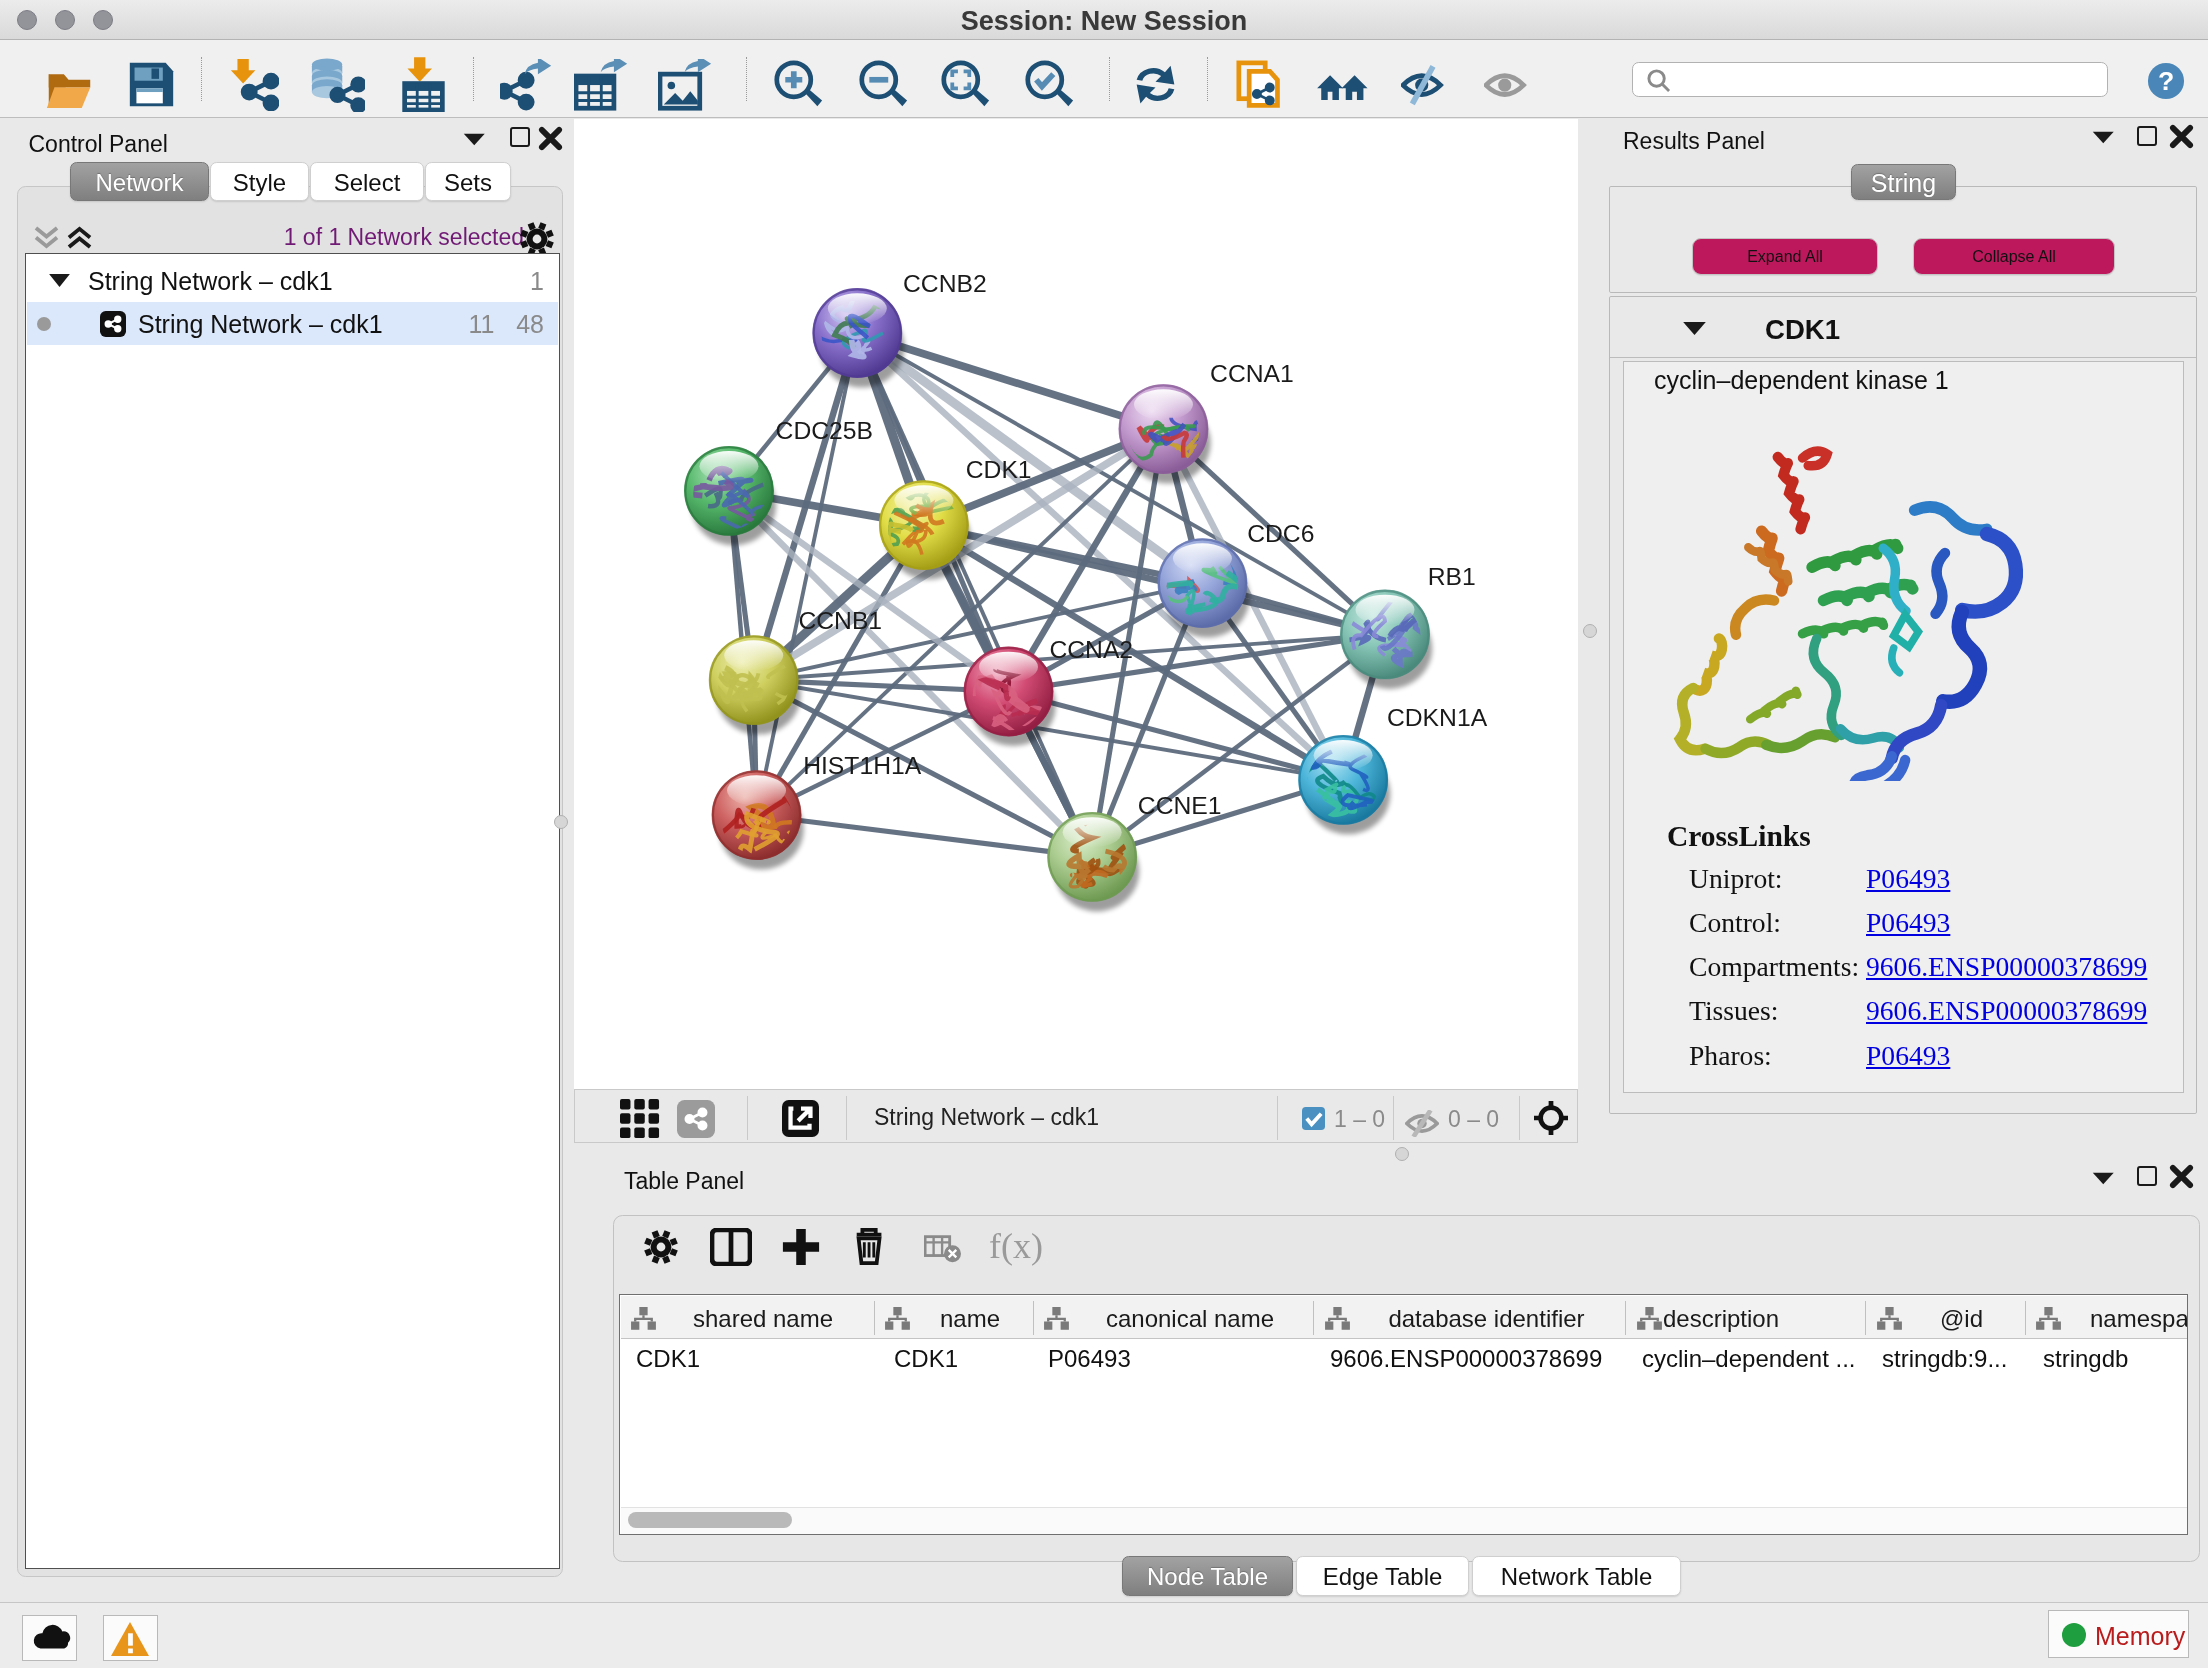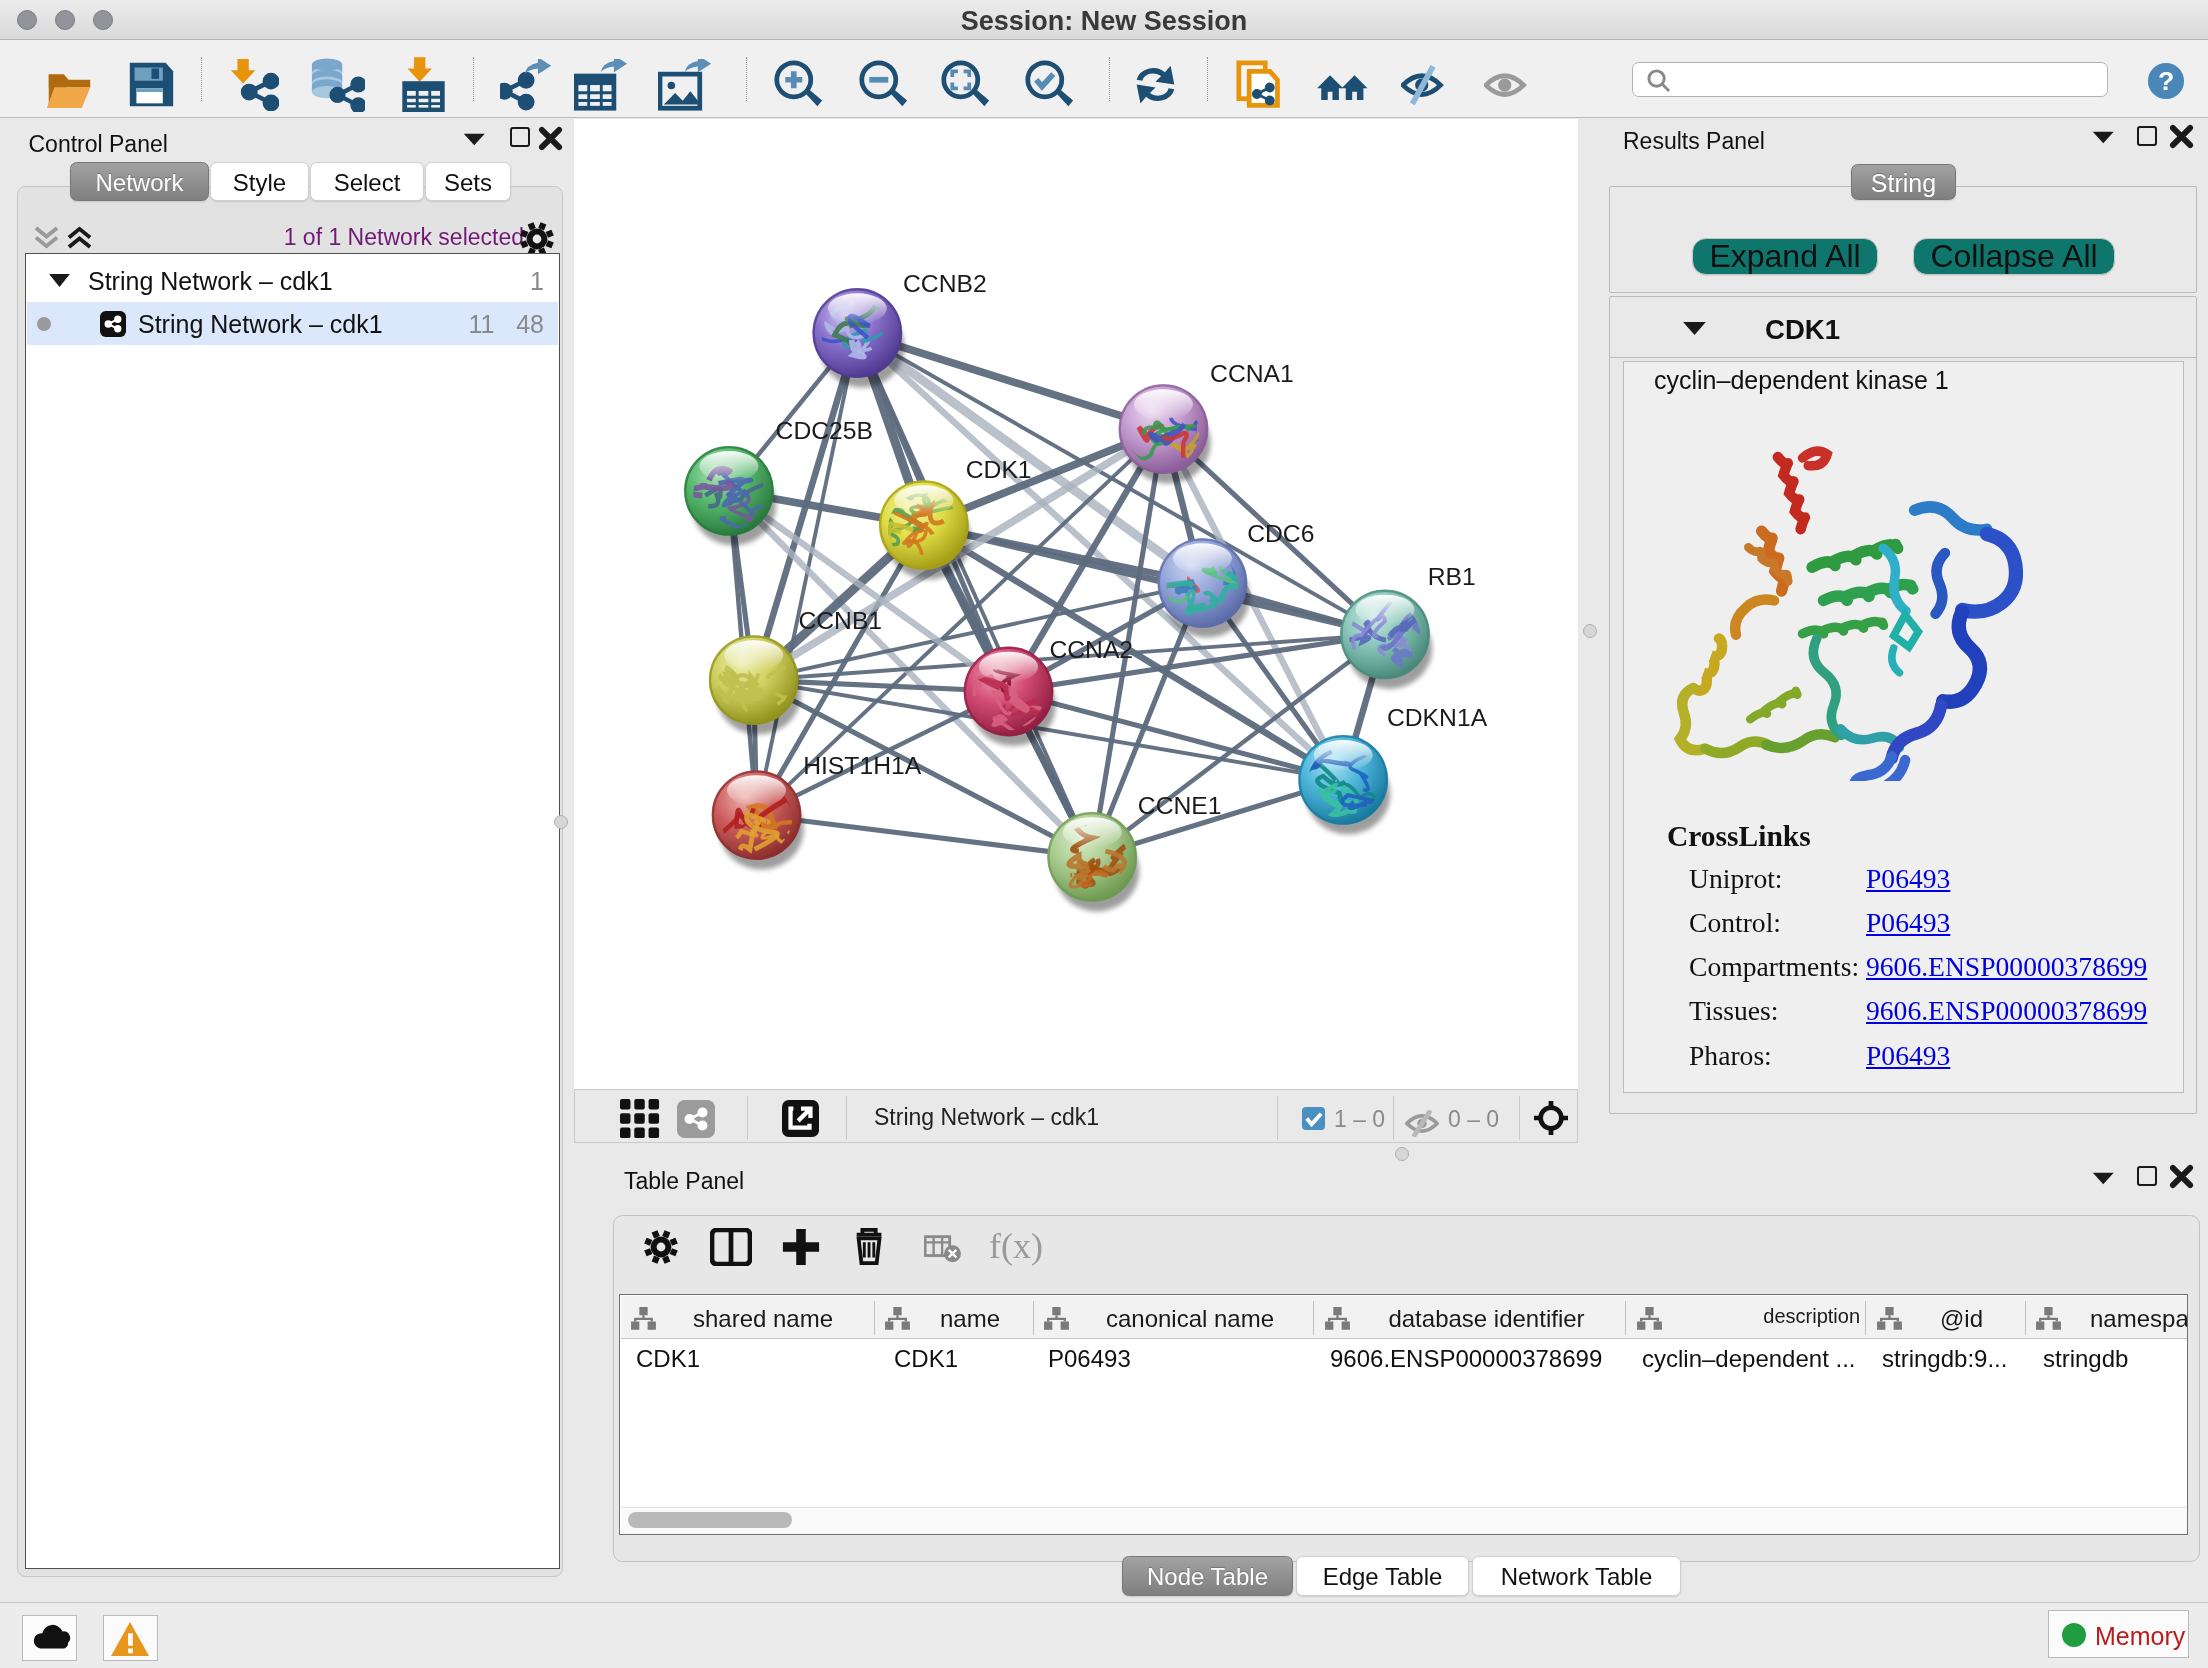--- a/index.html
+++ b/index.html
@@ -8,22 +8,22 @@
  background:linear-gradient(#ececec,#d9d9d9);border-bottom:1px solid #b3b3b3}
 .tl{width:20px;height:20px;border-radius:50%;background:#93939a;border:1px solid #7d7d85;top:9.5px}
 .wtitle{top:5.7px;left:0;width:2208px;text-align:center;font-size:27px;font-weight:bold;color:#393939}
 .toolbar{left:0;top:40px;width:2208px;height:78px;background:#f0f0f0;border-bottom:1px solid #bdbdbd}
 .tsep{top:17px;width:0;height:44px;border-left:1.9px dotted #9a9a9a}
 .searchbox{left:1632px;top:22px;width:476px;height:35px;background:#fff;border:1px solid #b2b2b2;border-radius:6.7px}
 .panel-title{font-size:23px;color:#111}
 .tab{position:absolute;z-index:30;border-radius:6.7px;font-size:24px;text-align:center;
  background:#fff;color:#111;border:1px solid #cfcfcf;box-shadow:0 1px 1.9px rgba(0,0,0,0.12)}
 .tab.sel{background:linear-gradient(#a2a2a2,#7f7f7f);color:#fff;border:1px solid #787878;text-shadow:0 -1px 1px rgba(0,0,0,0.25)}
-.btn{position:absolute;background:#0f766e;border:1px solid #c4c4c4;border-radius:14px;
- font-size:32px;color:#111;text-align:center;box-shadow:0 1px 1px rgba(0,0,0,0.08)}
+.btn{position:absolute;background:#be185d;border:1px solid #c4c4c4;border-radius:9px;
+ font-size:16px;color:#111;text-align:center;box-shadow:0 1px 1px rgba(0,0,0,0.08)}
 .serif{font-family:"Liberation Serif",serif}
 a.xl{color:#0000e0;text-decoration:underline}
 </style></head><body>
 <div class="abs titlebar"></div>
 <div class="abs tl" style="left:17px"></div>
 <div class="abs tl" style="left:55px"></div>
 <div class="abs tl" style="left:93px"></div>
 <div class="abs wtitle">Session: New Session</div>
 <div class="abs toolbar">
     <svg class="abs" style="left:45px;top:21px" width="49" height="49" viewBox="0 0 52 52">
@@ -735,21 +735,21 @@
     <path d="M12.96 8.64 v4.32 M4.32 15.120000000000001 v-2.7 h17.28 v2.7" fill="none" stroke="#7a7a7a" stroke-width="2.3760000000000003"></path>
   </svg>
 <div class="abs" style="left:1352px;top:1305px;width:269px;font-size:24px;color:#1a1a1a;text-align:center;overflow:hidden;white-space:nowrap">database identifier</div>
 <div class="abs" style="left:1625px;top:1301px;width:1px;height:34px;background:#c0c0c0"></div>
 <svg class="abs" style="left:1637px;top:1307px" width="26" height="23" viewBox="0 0 27 24">
     <rect x="8.64" y="0" width="8.64" height="8.64" fill="#7a7a7a"></rect>
     <rect x="0" y="15.120000000000001" width="8.64" height="8.64" fill="#7a7a7a"></rect>
     <rect x="17.28" y="15.120000000000001" width="8.64" height="8.64" fill="#7a7a7a"></rect>
     <path d="M12.96 8.64 v4.32 M4.32 15.120000000000001 v-2.7 h17.28 v2.7" fill="none" stroke="#7a7a7a" stroke-width="2.3760000000000003"></path>
   </svg>
-<div class="abs" style="left:1663px;top:1305px;width:197px;font-size:20px;color:#1a1a1a;text-align:right;overflow:hidden;white-space:nowrap">description</div>
+<div class="abs" style="left:1663px;top:1305px;width:197px;font-size:24px;color:#1a1a1a;text-align:left;overflow:hidden;white-space:nowrap">description</div>
 <div class="abs" style="left:1865px;top:1301px;width:1px;height:34px;background:#c0c0c0"></div>
 <svg class="abs" style="left:1877px;top:1307px" width="26" height="23" viewBox="0 0 27 24">
     <rect x="8.64" y="0" width="8.64" height="8.64" fill="#7a7a7a"></rect>
     <rect x="0" y="15.120000000000001" width="8.64" height="8.64" fill="#7a7a7a"></rect>
     <rect x="17.28" y="15.120000000000001" width="8.64" height="8.64" fill="#7a7a7a"></rect>
     <path d="M12.96 8.64 v4.32 M4.32 15.120000000000001 v-2.7 h17.28 v2.7" fill="none" stroke="#7a7a7a" stroke-width="2.3760000000000003"></path>
   </svg>
 <div class="abs" style="left:1903px;top:1305px;width:117px;font-size:24px;color:#1a1a1a;text-align:center;overflow:hidden;white-space:nowrap">@id</div>
 <div class="abs" style="left:2025px;top:1301px;width:1px;height:34px;background:#c0c0c0"></div>
 <svg class="abs" style="left:2036px;top:1307px" width="26" height="23" viewBox="0 0 27 24">

